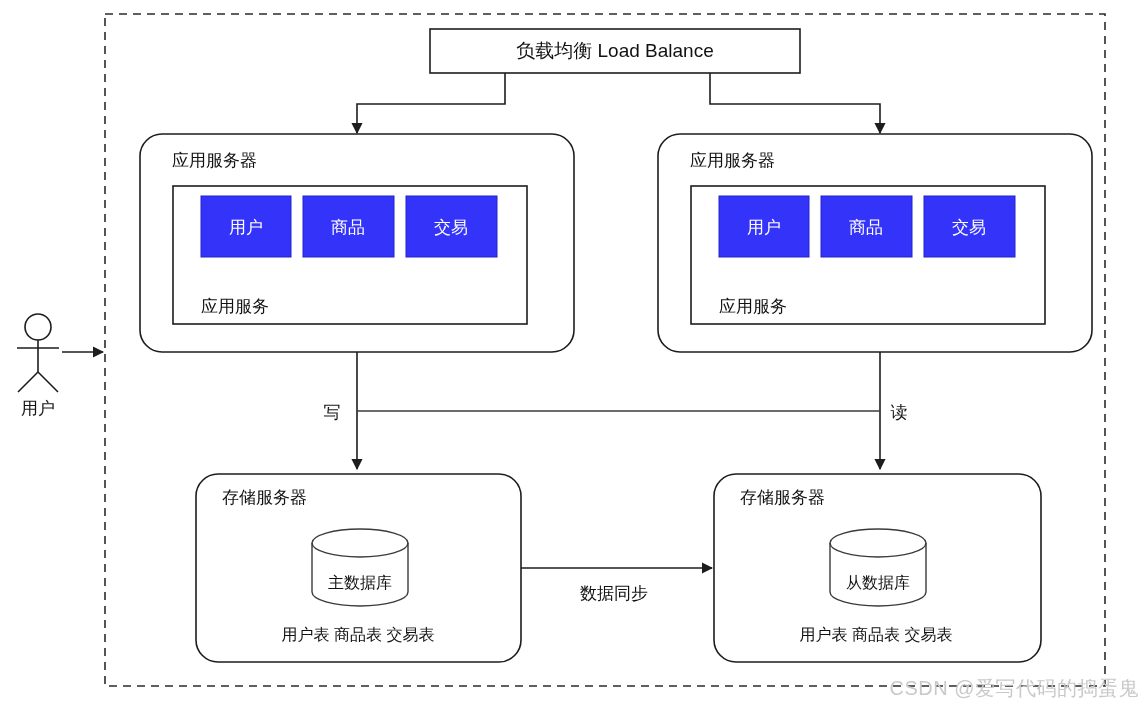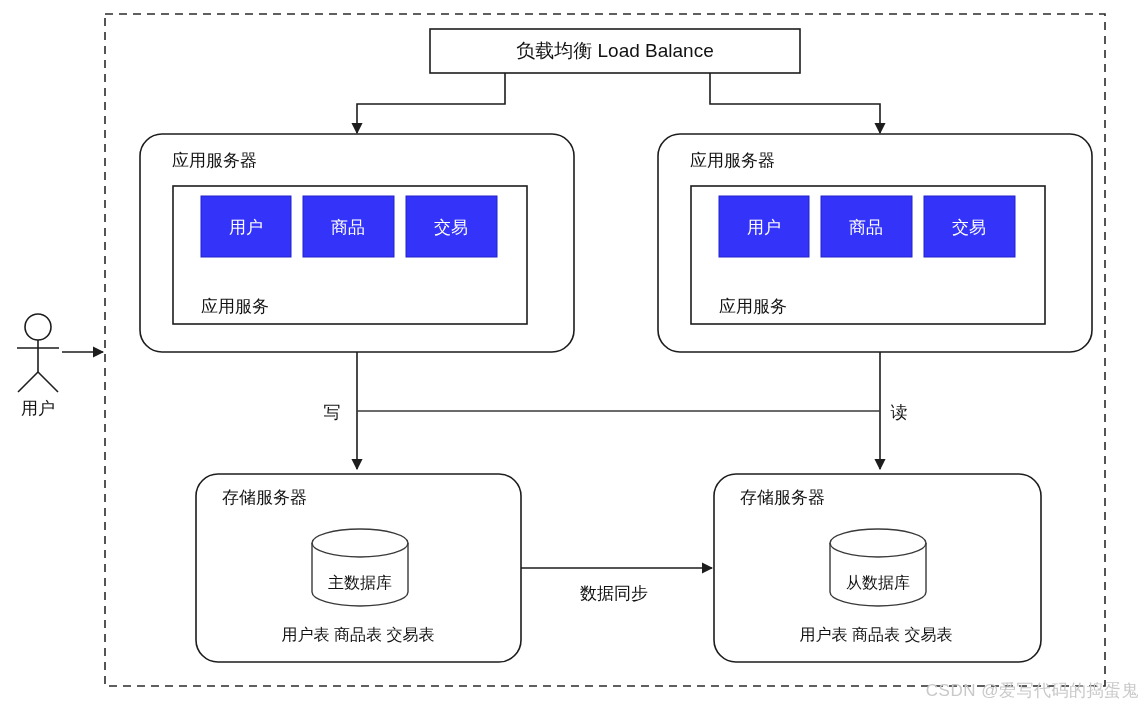--- a/index.html
+++ b/index.html
@@ -70,21 +70,21 @@
   .label-db {
     font-family: "Liberation Sans", "DejaVu Sans", sans-serif;
     font-size: 16px;
     fill: #111111;
   }
   .watermark {
     position: absolute;
     right: 8px;
     bottom: 4px;
     font-family: "Liberation Sans", "DejaVu Sans", sans-serif;
-    font-size: 17px;
+    font-size: 20px;
     color: #c9c9c9;
     letter-spacing: 0.5px;
     white-space: nowrap;
     pointer-events: none;
   }
 </style>
 </head>
 <body>
 
 <div id="stage">

